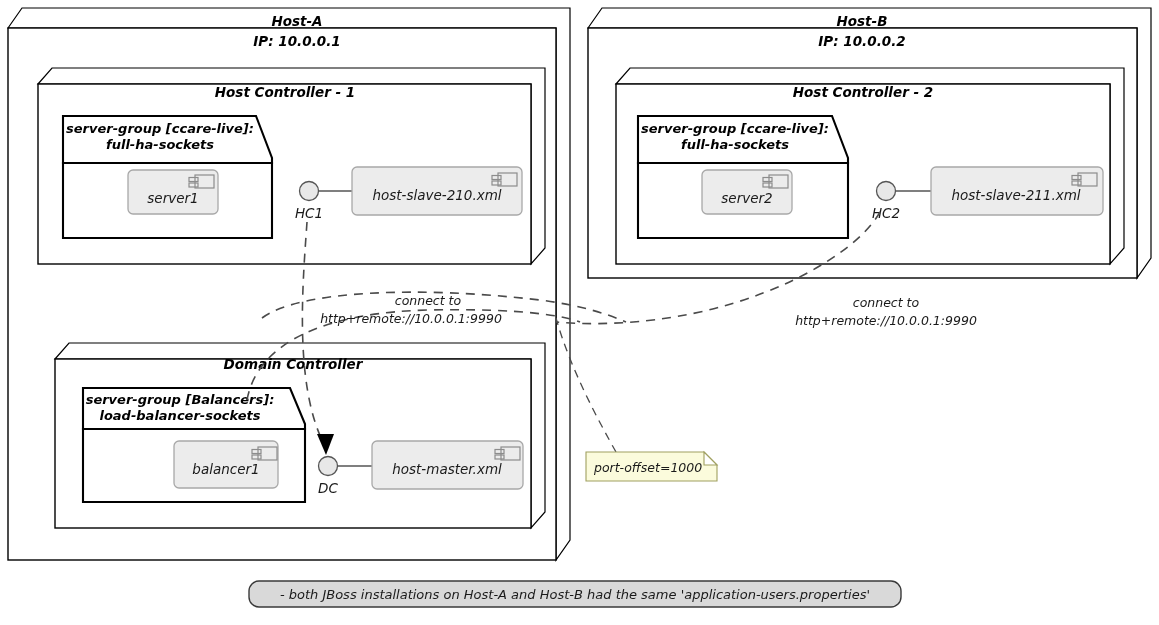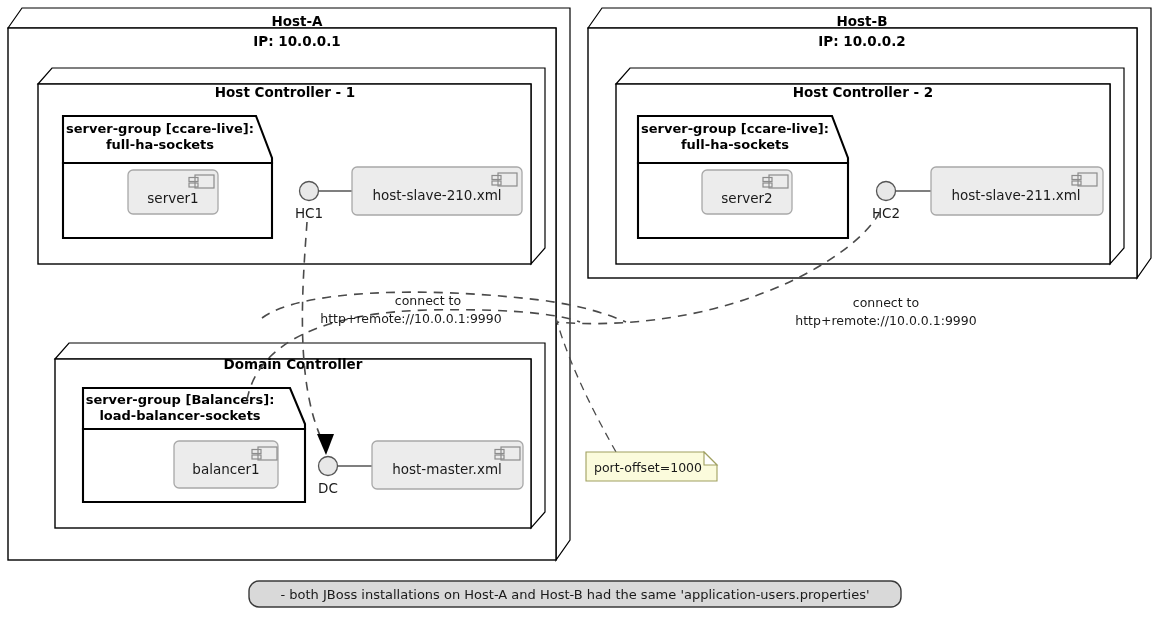--- a/index.html
+++ b/index.html
@@ -11,20 +11,21 @@
   body {
     width: 1159px;
     height: 625px;
     font-family: "DejaVu Sans", "Liberation Sans", sans-serif;
     overflow: hidden;
   }
   #diagram-root {
     position: relative;
     width: 1159px;
     height: 532px;
+    font-style: italic;
   }
   svg.diagram {
     display: block;
     width: 1159px;
     height: 625px;
     shape-rendering: geometricPrecision;
   }
   .node-face {
     fill: #ffffff;
     stroke: #000000;

